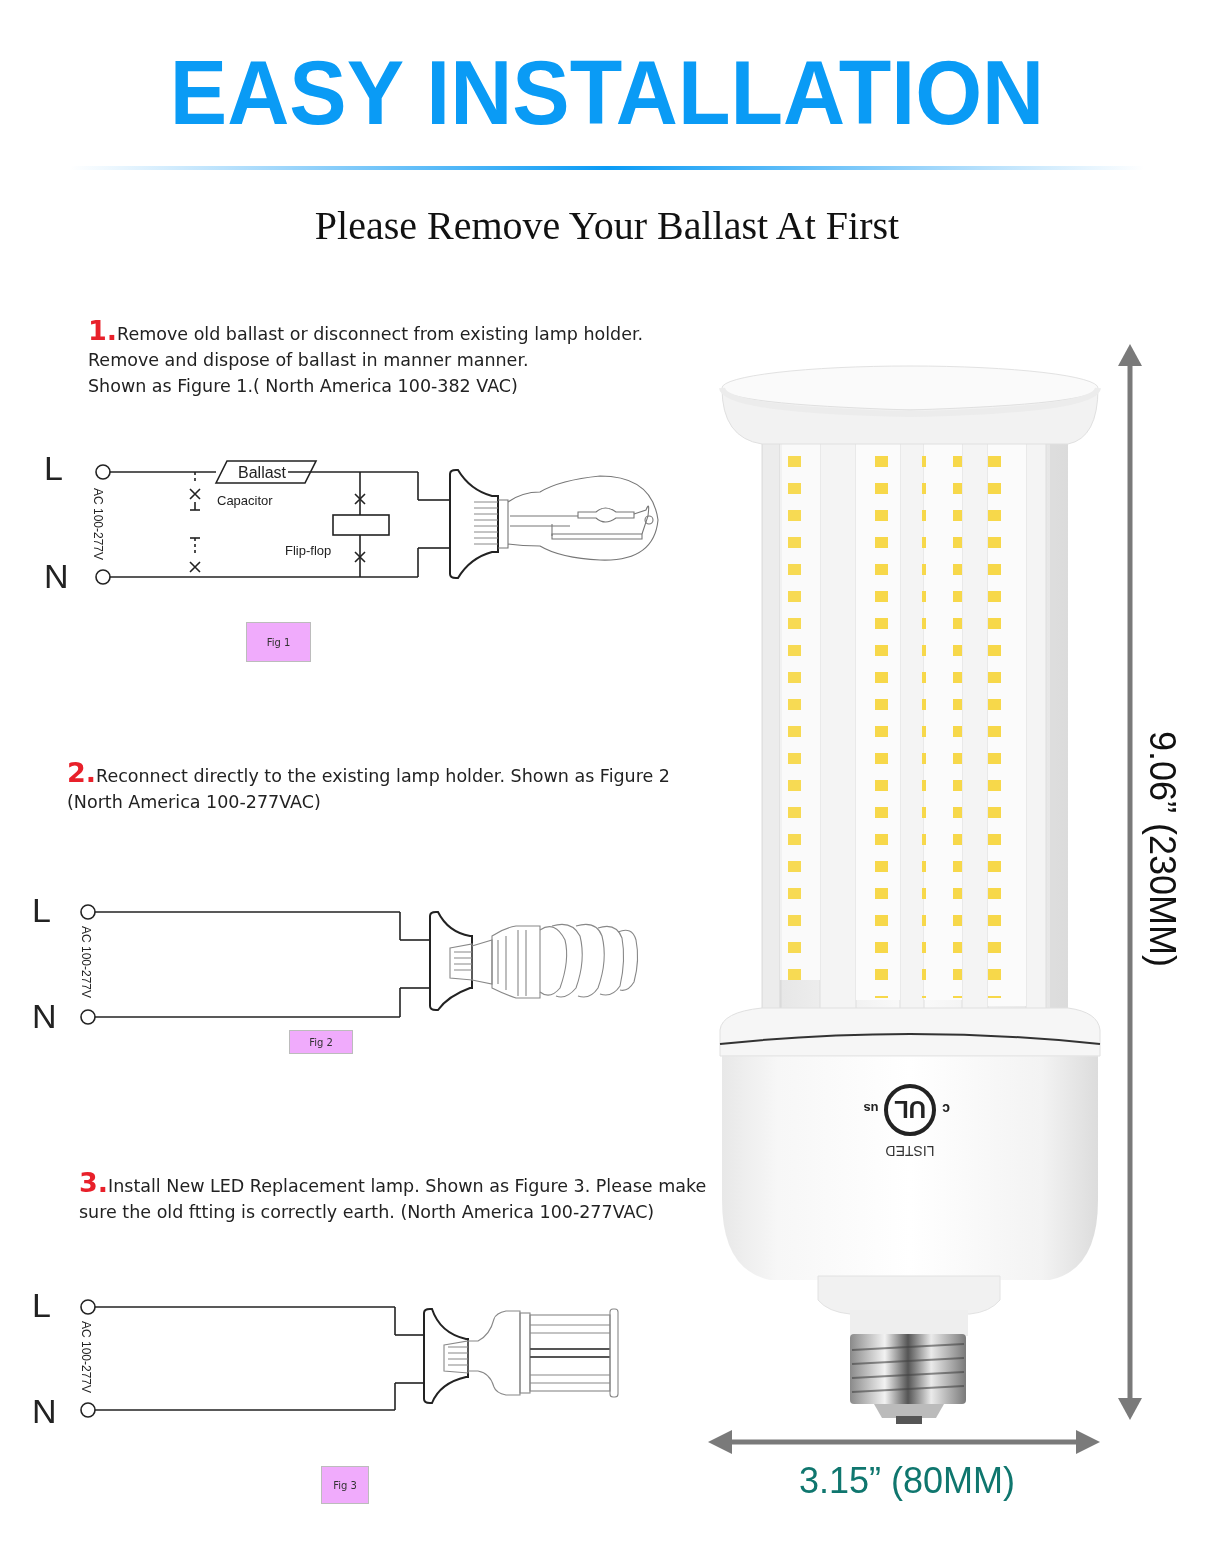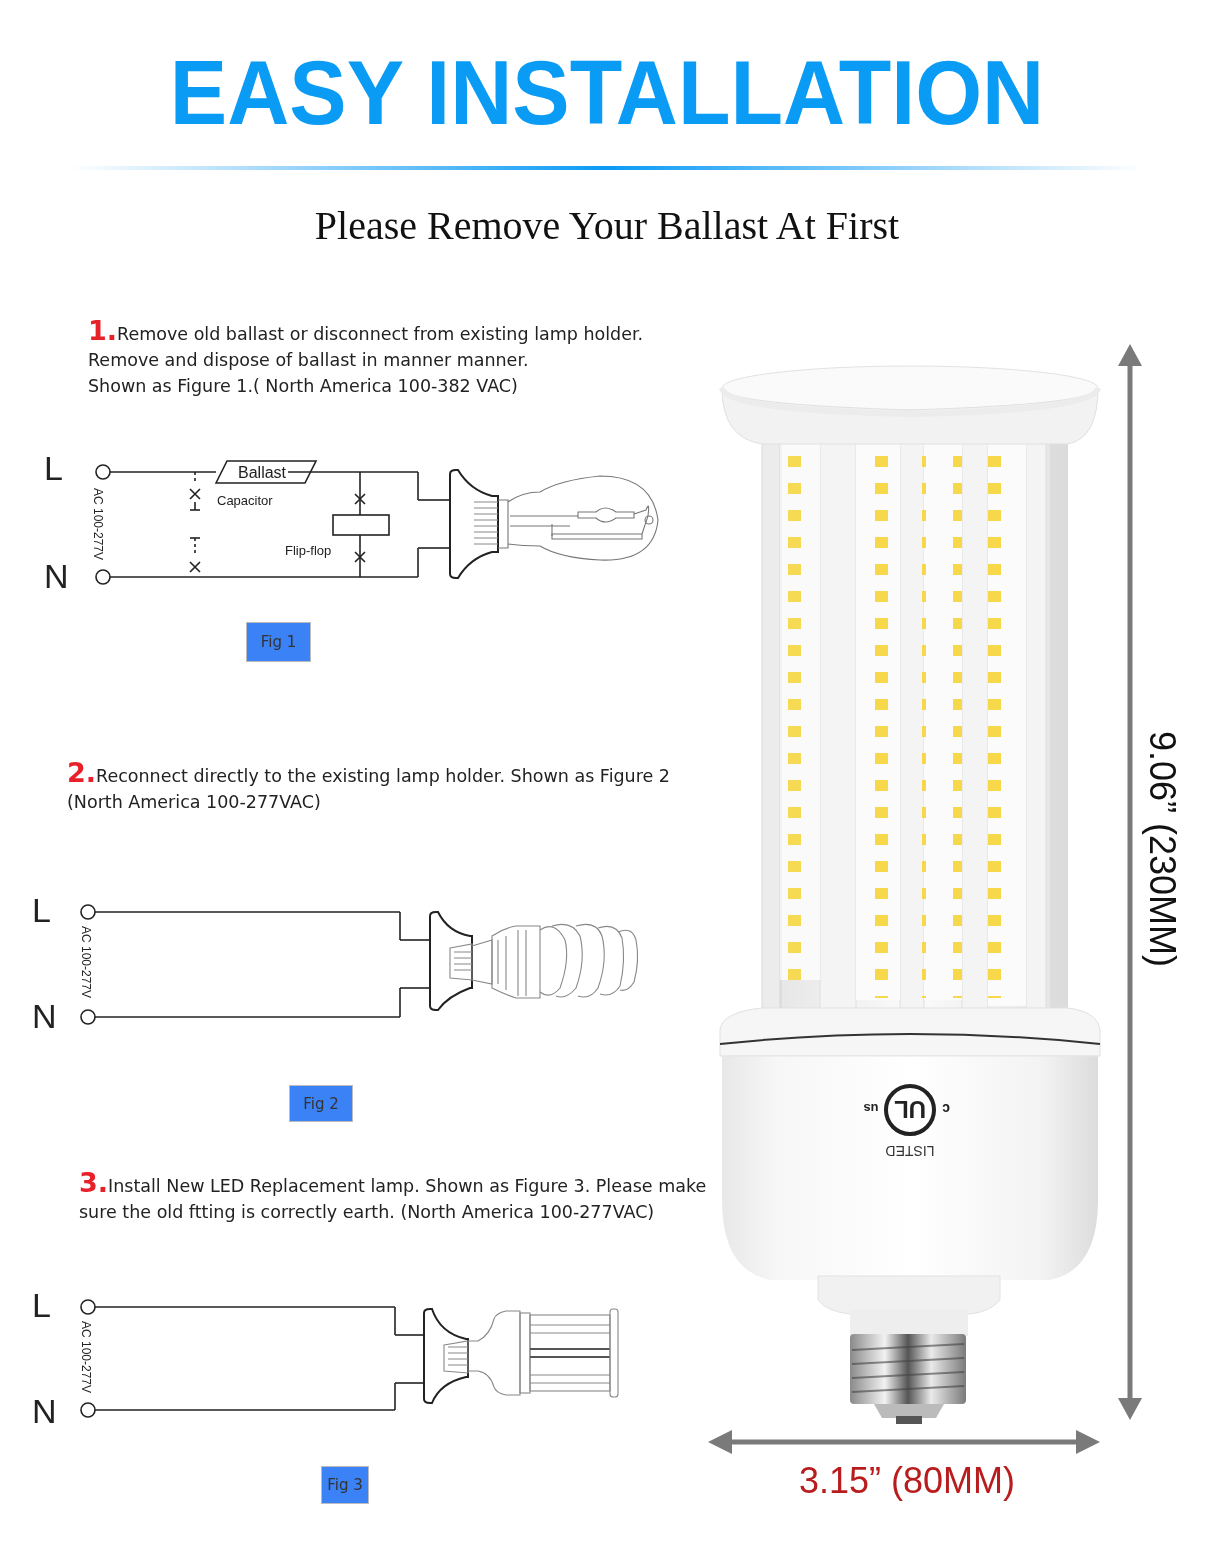--- a/index.html
+++ b/index.html
@@ -23,40 +23,40 @@
   }
 
   .step { position: absolute; font-family: "DejaVu Sans", sans-serif; font-size: 17.5px; line-height: 26px; color: #222; }
   .step .num { color: #e8202a; font-weight: bold; font-size: 27px; }
   .step1 { left: 88px; top: 318px; }
   .step2 { left: 67px; top: 760px; }
   .step3 { left: 79px; top: 1170px; }
 
   .diagram { position: absolute; }
   .fig-box {
-    position: absolute; border: 1.5px solid #bcbcbc; background: #3b82f6;
-    font-family: "DejaVu Sans", sans-serif; font-size: 15px; color: #333;
+    position: absolute; border: 1.5px solid #bcbcbc; background: #f0abfc;
+    font-family: "DejaVu Sans", sans-serif; font-size: 10px; color: #333;
     display: flex; align-items: center; justify-content: center;
   }
 
   .lamp { position: absolute; left: 700px; top: 340px; width: 420px; height: 1090px; }
 
   .dim-v { position: absolute; left: 1118px; top: 344px; width: 24px; height: 1076px; }
   .dim-v-label {
     position: absolute; left: 1162px; top: 850px; width: 0; height: 0;
   }
   .dim-v-label span {
     position: absolute; left: -130px; top: -22px; width: 260px; text-align: center;
     font-size: 36px; color: #111; transform: rotate(90deg); white-space: nowrap;
     display: block;
   }
   .dim-h { position: absolute; left: 708px; top: 1428px; width: 392px; height: 28px; }
   .dim-h-label {
     position: absolute; left: 700px; top: 1460px; width: 414px; text-align: center;
-    font-size: 36px; color: #b91c1c;
+    font-size: 36px; color: #0f766e;
   }
 </style>
 </head>
 <body>
 
 <div class="title">EASY INSTALLATION</div>
 <div class="divider"></div>
 <div class="subtitle">Please Remove Your Ballast At First</div>
 
 <div class="step step1">
@@ -151,21 +151,21 @@
     <line x1="478" y1="60" x2="478" y2="104"></line>
     <line x1="486" y1="56" x2="486" y2="110"></line>
     <path d="M498 50 L498 116 M506 50 L506 116"></path>
     <path d="M520 50 Q535 40 545 60 Q550 80 540 108 Q530 120 520 112"></path>
     <path d="M532 46 Q552 40 560 56 Q566 80 556 108 Q546 120 536 116"></path>
     <path d="M556 46 Q576 40 582 56 Q588 80 578 108 Q570 120 558 116"></path>
     <path d="M578 48 Q596 42 602 58 Q606 80 600 106 Q592 118 580 114"></path>
     <path d="M598 52 Q612 46 616 60 Q620 80 614 102 Q608 112 600 110"></path>
   </g>
 </svg>
-<div class="fig-box" style="left:289px; top:1085px; width:64px; height:37px;">Fig 2</div>
+<div class="fig-box" style="left:289px; top:1030px; width:64px; height:24px;">Fig 2</div>
 
 <div class="step step3">
   <div><span class="num">3.</span><span>Install New LED Replacement lamp. Shown as Figure 3. Please make</span></div>
   <div>sure the old ftting is correctly earth. (North America 100-277VAC)</div>
 </div>
 
 <svg class="diagram" style="left:20px; top:1275px;" width="640" height="170" viewBox="0 0 640 170">
   <g font-family="Liberation Sans, sans-serif" fill="#222">
     <text x="12" y="42" font-size="34">L</text>
     <text x="12" y="148" font-size="34">N</text>

